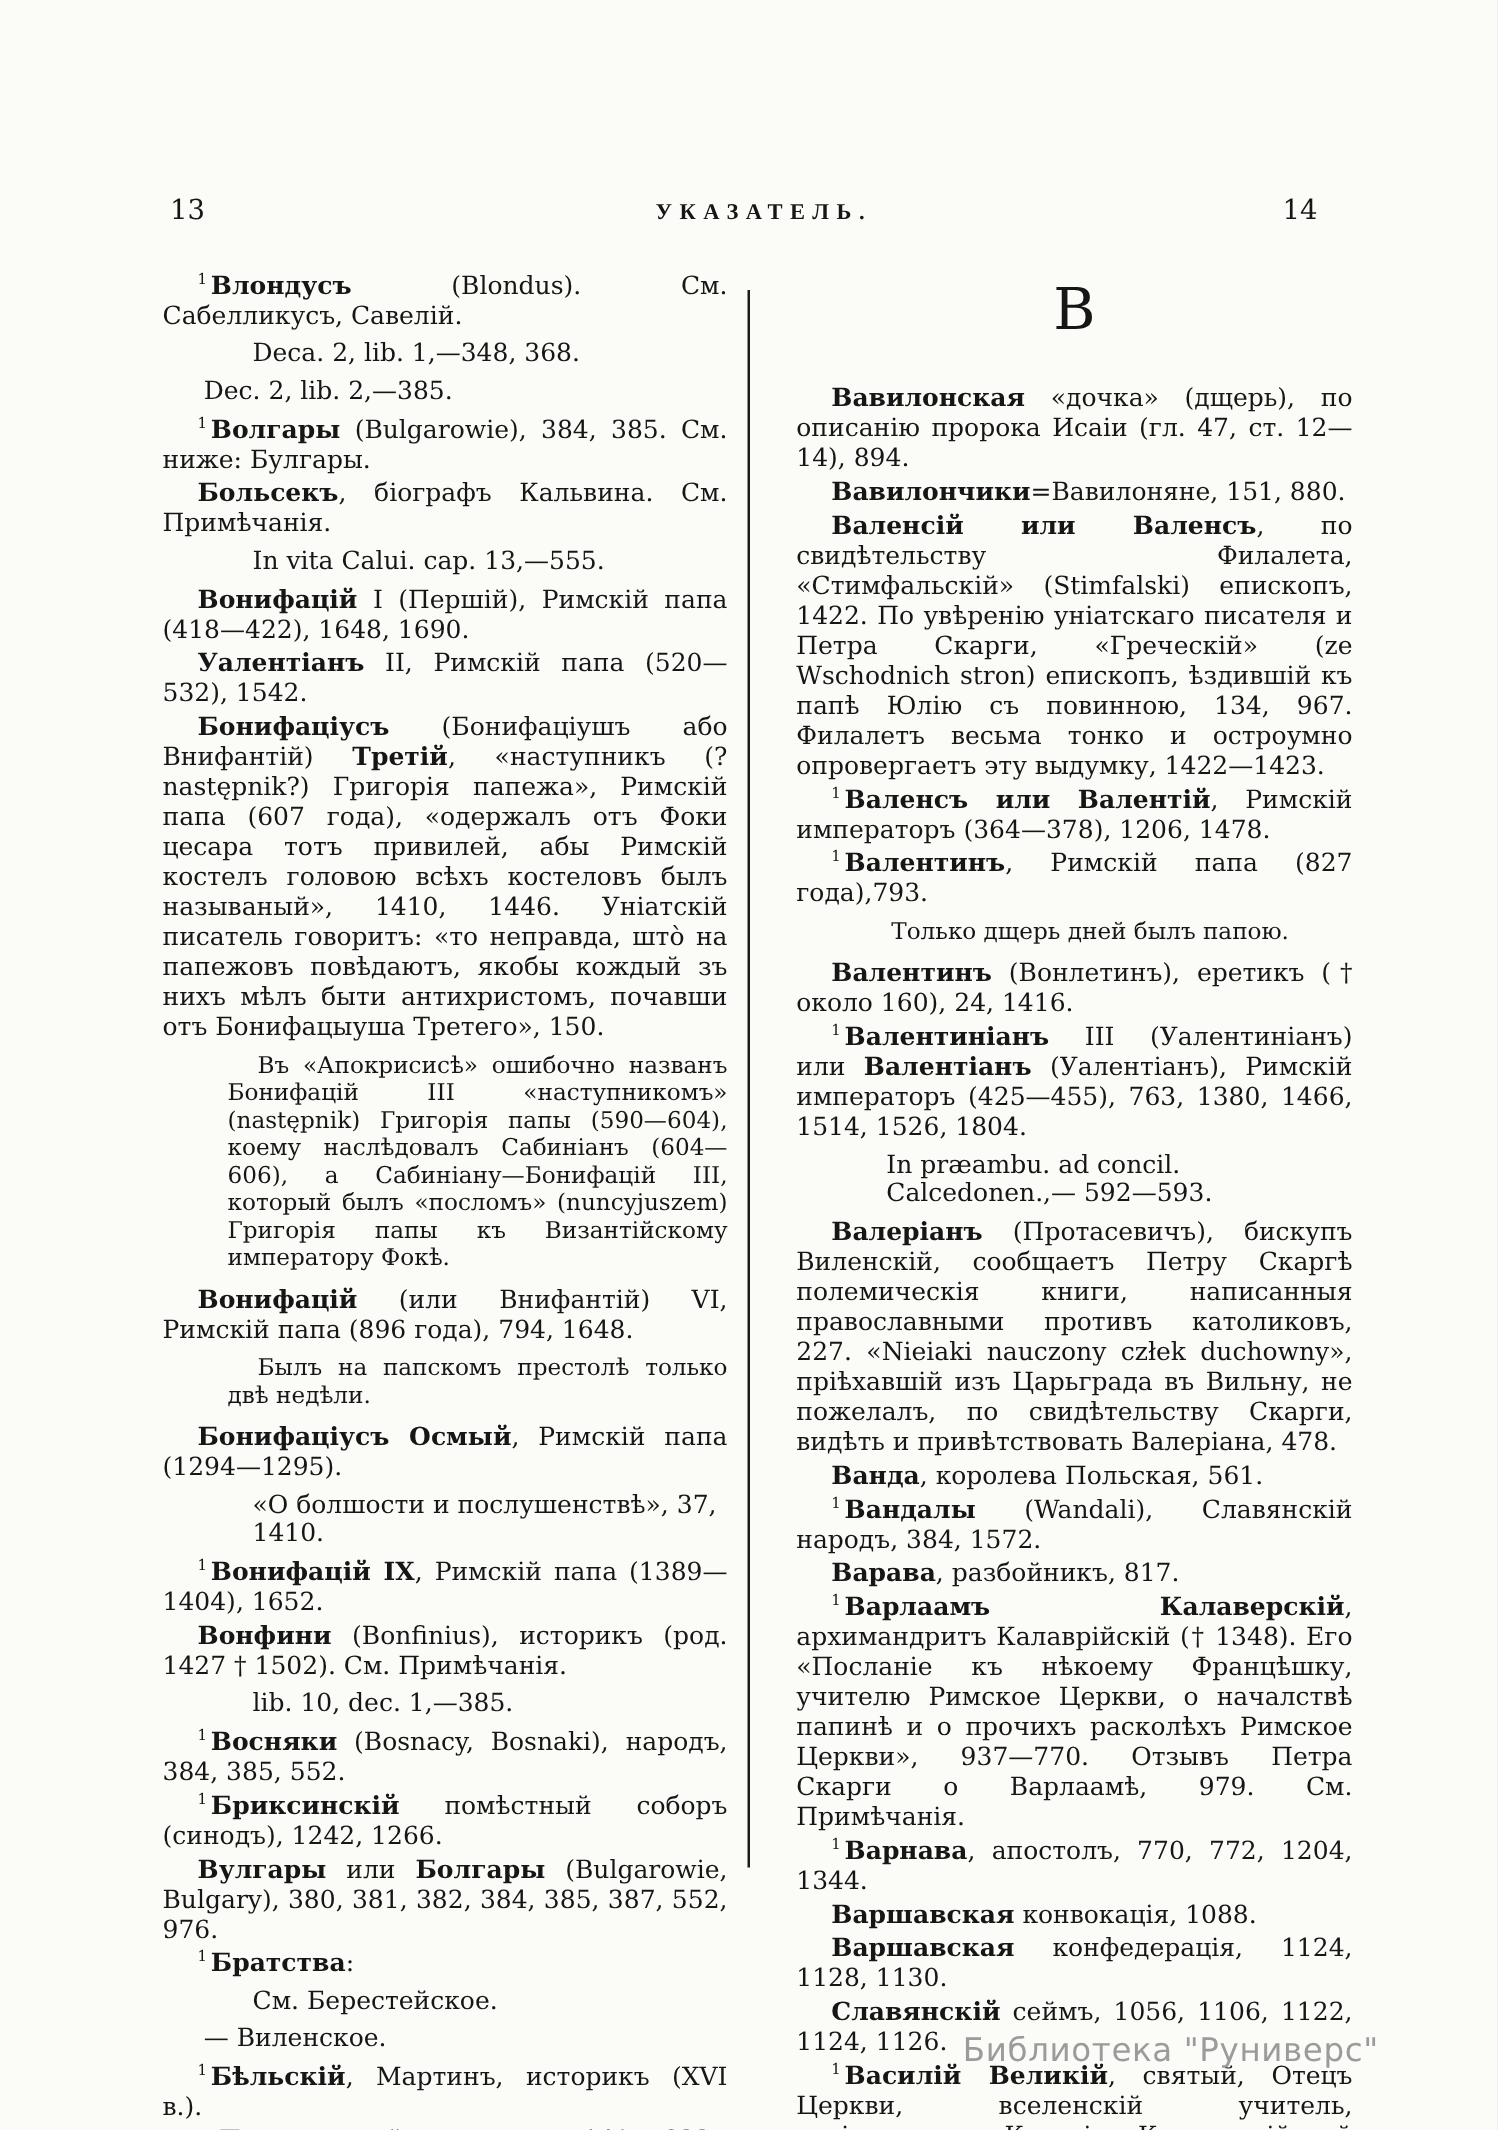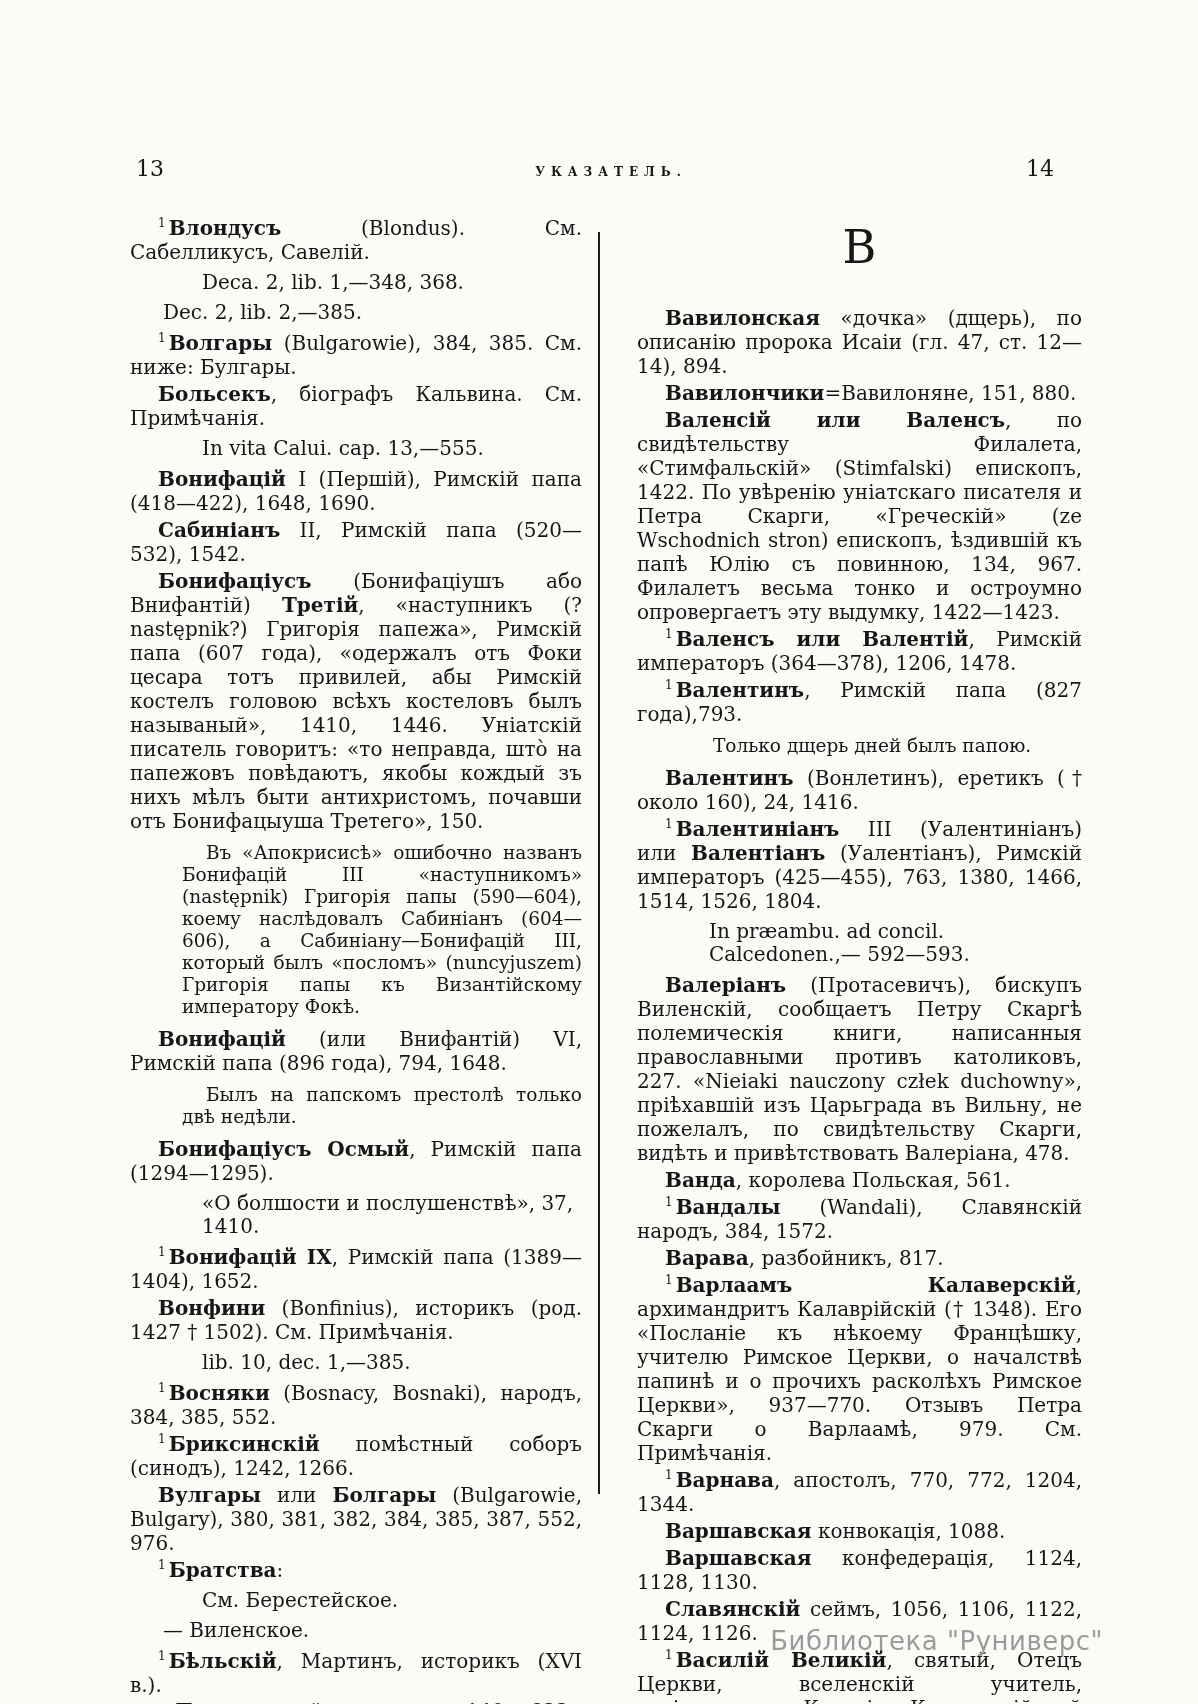--- a/index.html
+++ b/index.html
@@ -9,22 +9,23 @@
     font-family:"DejaVu Serif","Liberation Serif",serif;
     color:#161616;
   }
   .header {
     position:absolute; top:156px; left:136px; right:112px;
     display:flex; align-items:baseline;
   }
   .pagenum { font-size:22px; width:60px; }
   .pagenum.right { }
   .running-title {
-    flex:1; text-align:center; font-size:12px; font-weight:bold;
+    flex:1; text-align:center; font-size:18px; font-weight:bold;
     letter-spacing:6px;
+    font-family:Liberation Serif, serif;
   }
   .divider {
     position:absolute; left:598px; top:232px; width:2px; height:1262px;
     background:#1c1c1c;
   }
   .col { position:absolute; top:216px; }
   .col-left  { left:130px; width:452px; }
   .col-right { left:637px; width:445px; }
   .letter-heading {
     text-align:center; font-size:46px; line-height:46px;
@@ -60,21 +61,21 @@
   <div class="divider"></div>
 
   <div class="col col-left" id="col-left">
       <p class="blk entry"><sup class="mark">1</sup><b>Влондусъ</b><span> (Blondus). См. Сабелликусъ, Савелій.</span></p>
       <p class="blk cite"><span>Deca. 2, lib. 1,—348, 368.</span></p>
       <p class="blk cite tight"><span>Dec. 2, lib. 2,—385.</span></p>
       <p class="blk entry"><sup class="mark">1</sup><b>Волгары</b><span> (Bulgarowie), 384, 385. См. ниже: Булгары.</span></p>
       <p class="blk entry"><b>Больсекъ</b><span>, біографъ Кальвина. См. Примѣчанія.</span></p>
       <p class="blk cite"><span>In vita Calui. cap. 13,—555.</span></p>
       <p class="blk entry"><b>Вонифацій</b><span> I (Першій), Римскій папа (418—422), 1648, 1690.</span></p>
-      <p class="blk entry"><b>Сабиніанъ</b><span> II, Римскій папа (520—532), 1542.</span></p>
+      <p class="blk entry"><b>Уалентіанъ</b><span> II, Римскій папа (520—532), 1542.</span></p>
       <p class="blk entry"><b>Бонифаціусъ</b><span> (Бонифаціушъ або Внифантій) </span><b>Третій</b><span>, «наступникъ (?następnik?) Григорія папежа», Римскій папа (607 года), «одержалъ отъ Фоки цесара тотъ привилей, абы Римскій костелъ головою всѣхъ костеловъ былъ называный», 1410, 1446. Уніатскій писатель говоритъ: «то неправда, што̀ на папежовъ повѣдаютъ, якобы кождый зъ нихъ мѣлъ быти антихристомъ, почавши отъ Бонифацыуша Третего», 150.</span></p>
       <p class="blk note"><span>Въ «Апокрисисѣ» ошибочно названъ Бонифацій III «наступникомъ» (następnik) Григорія папы (590—604), коему наслѣдовалъ Сабиніанъ (604—606), а Сабиніану—Бонифацій III, который былъ «посломъ» (nuncyjuszem) Григорія папы къ Византійскому императору Фокѣ.</span></p>
       <p class="blk entry"><b>Вонифацій</b><span> (или Внифантій) VI, Римскій папа (896 года), 794, 1648.</span></p>
       <p class="blk note"><span>Былъ на папскомъ престолѣ только двѣ недѣли.</span></p>
       <p class="blk entry"><b>Бонифаціусъ Осмый</b><span>, Римскій папа (1294—1295).</span></p>
       <p class="blk cite"><span>«О болшости и послушенствѣ», 37, 1410.</span></p>
       <p class="blk entry"><sup class="mark">1</sup><b>Вонифацій IX</b><span>, Римскій папа (1389—1404), 1652.</span></p>
       <p class="blk entry"><b>Вонфини</b><span> (Bonfinius), историкъ (род. 1427 † 1502). См. Примѣчанія.</span></p>
       <p class="blk cite"><span>lib. 10, dec. 1,—385.</span></p>
       <p class="blk entry"><sup class="mark">1</sup><b>Восняки</b><span> (Bosnacy, Bosnaki), народъ, 384, 385, 552.</span></p>

